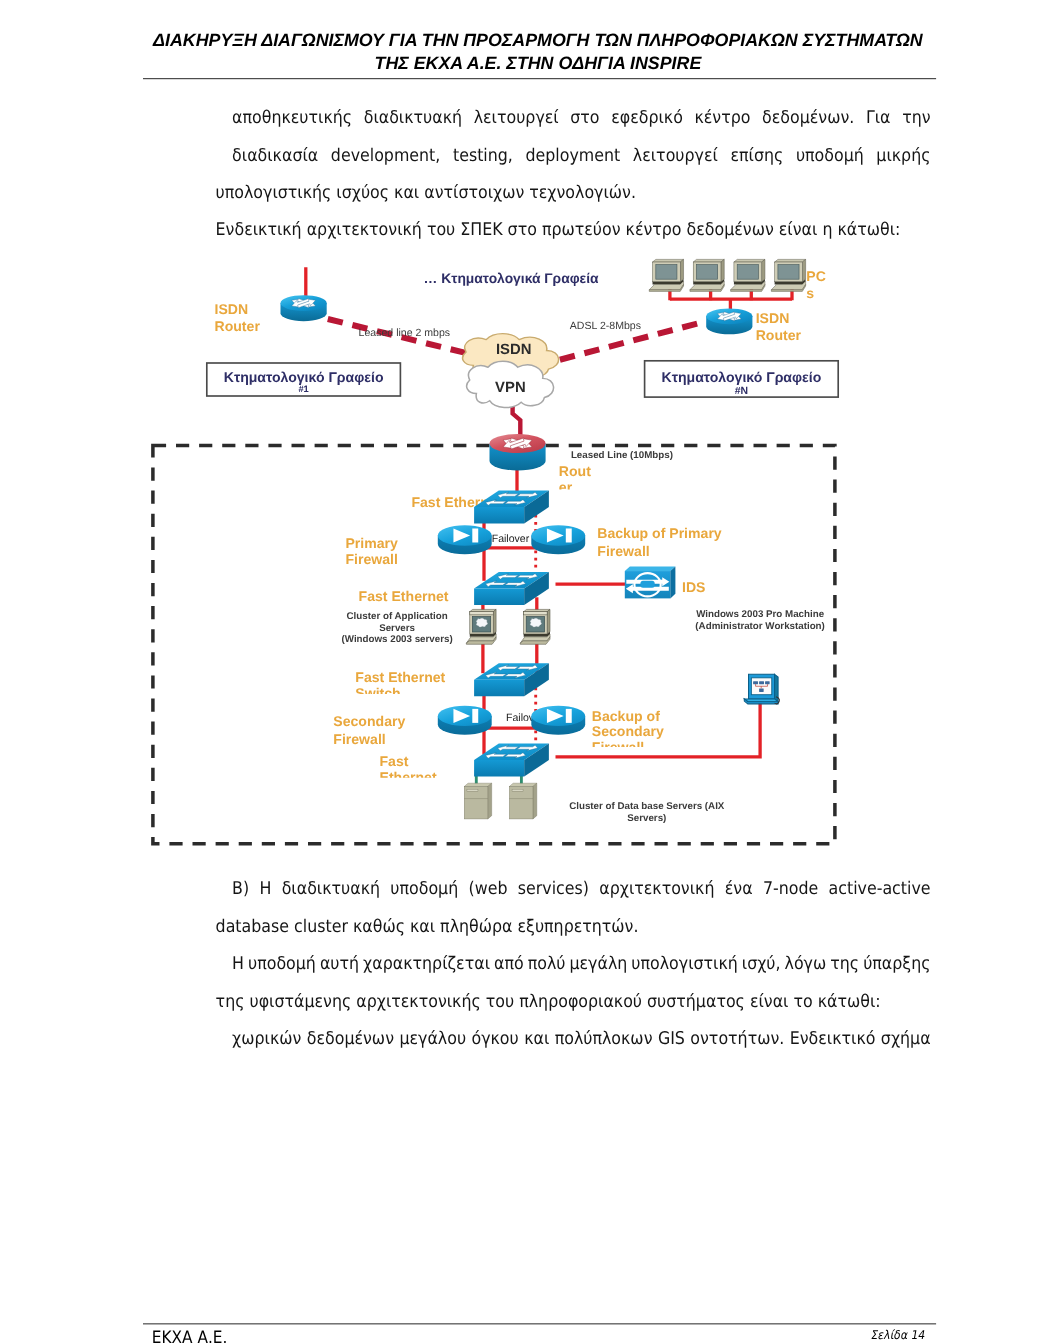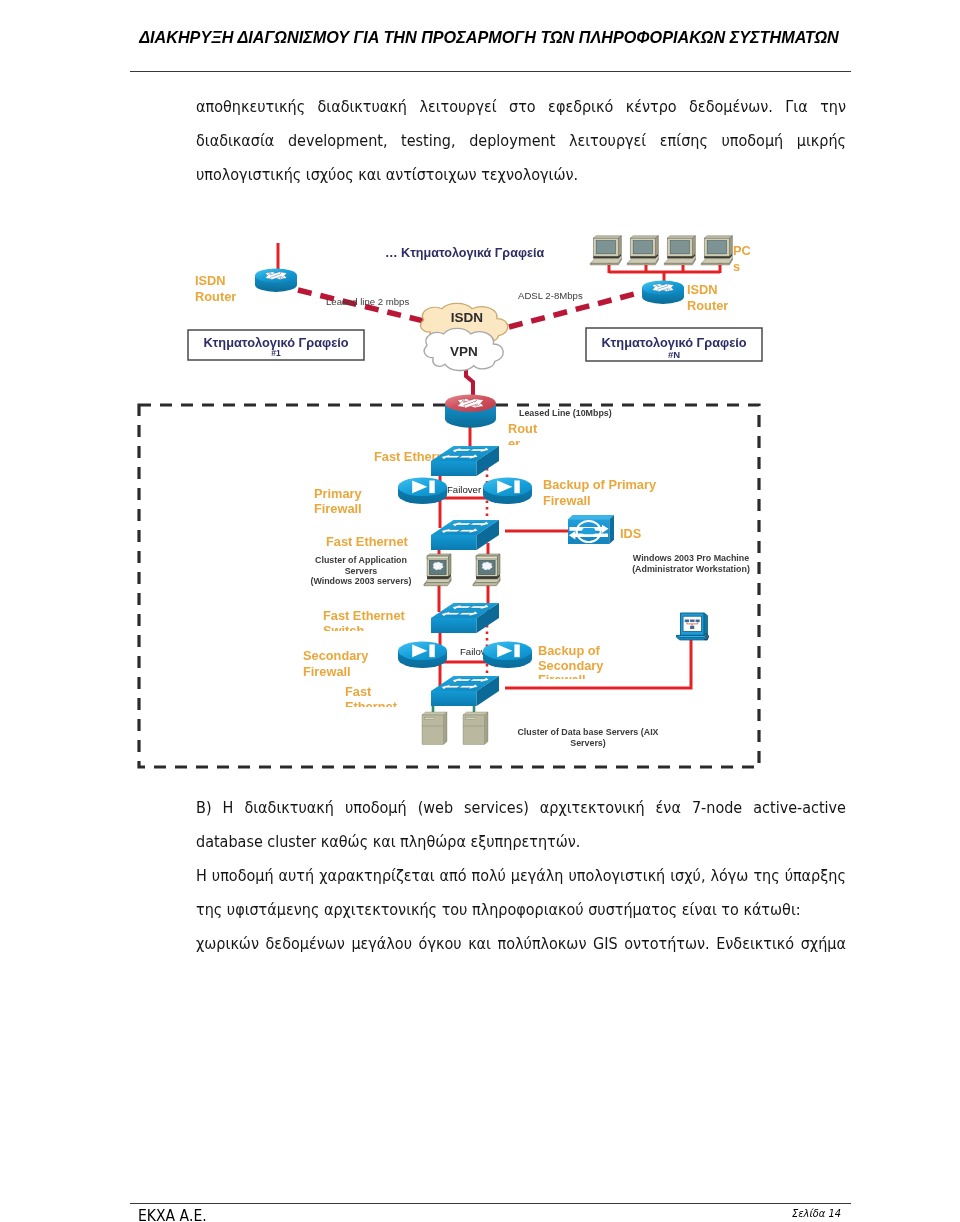--- a/index.html
+++ b/index.html
@@ -8,28 +8,29 @@
   .hdr{position:absolute;left:128px;top:27px;width:722px;text-align:center;font-family:"Liberation Sans",sans-serif;font-style:italic;font-weight:bold;font-size:16.2px;line-height:21px;color:#000;}
   .hdr-rule{position:absolute;left:130px;top:71px;width:721px;height:1px;background:#3a3a3a;}
   .ftr-rule{position:absolute;left:130px;top:1203px;width:721px;height:1px;background:#3a3a3a;}
   .ftr-left{position:absolute;left:138px;top:1207px;font-size:15.5px;color:#000;}
   .ftr-right{position:absolute;left:792px;top:1207px;font-size:11px;font-style:italic;color:#000;}
   .diagram{position:absolute;left:134px;top:232px;width:640px;height:546px;}
   .diagram svg{display:block;}
   .para{position:absolute;font-size:16px;color:#151515;}
   .pline{display:block;height:33.8px;line-height:33.8px;white-space:nowrap;text-align:justify;}
   .pline>span{display:inline-block;}
-  .pjust{display:flex;justify-content:space-between;}
+  .pjust{display:flex;justify-content:space-between;margin-left:15px;}
 </style>
 </head>
 <body>
 
 <div class="page">
   <div class="hdr">
     <span>ΔΙΑΚΗΡΥΞΗ ΔΙΑΓΩΝΙΣΜΟΥ ΓΙΑ ΤΗΝ ΠΡΟΣΑΡΜΟΓΗ ΤΩΝ ΠΛΗΡΟΦΟΡΙΑΚΩΝ ΣΥΣΤΗΜΑΤΩΝ</span><br>
+    <span>ΤΗΣ ΕΚΧΑ Α.Ε. ΣΤΗΝ ΟΔΗΓΙΑ INSPIRE</span>
   </div>
   <div class="hdr-rule"></div>
 
   <div class="para" style="left:196px;top:90px;width:650px;">
       <span class="pline pjust">
         <span>αποθηκευτικής</span>
         <span>διαδικτυακή</span>
         <span>λειτουργεί</span>
         <span>στο</span>
         <span>εφεδρικό</span>
@@ -42,20 +43,23 @@
         <span>διαδικασία</span>
         <span>development,</span>
         <span>testing,</span>
         <span>deployment</span>
         <span>λειτουργεί</span>
         <span>επίσης</span>
         <span>υποδομή</span>
         <span>μικρής</span>
       </span>
       <span class="pline">υπολογιστικής ισχύος και αντίστοιχων τεχνολογιών.</span>
+    </div>
+  <div class="para" style="left:196px;top:192px;width:650px;">
+      <span class="pline">Ενδεικτική αρχιτεκτονική του ΣΠΕΚ στο πρωτεύον κέντρο δεδομένων είναι η κάτωθι:</span>
     </div>
   <div class="para" style="left:196px;top:791px;width:650px;">
       <span class="pline pjust">
         <span>Β)</span>
         <span>Η</span>
         <span>διαδικτυακή</span>
         <span>υποδομή</span>
         <span>(web</span>
         <span>services)</span>
         <span>αρχιτεκτονική</span>

